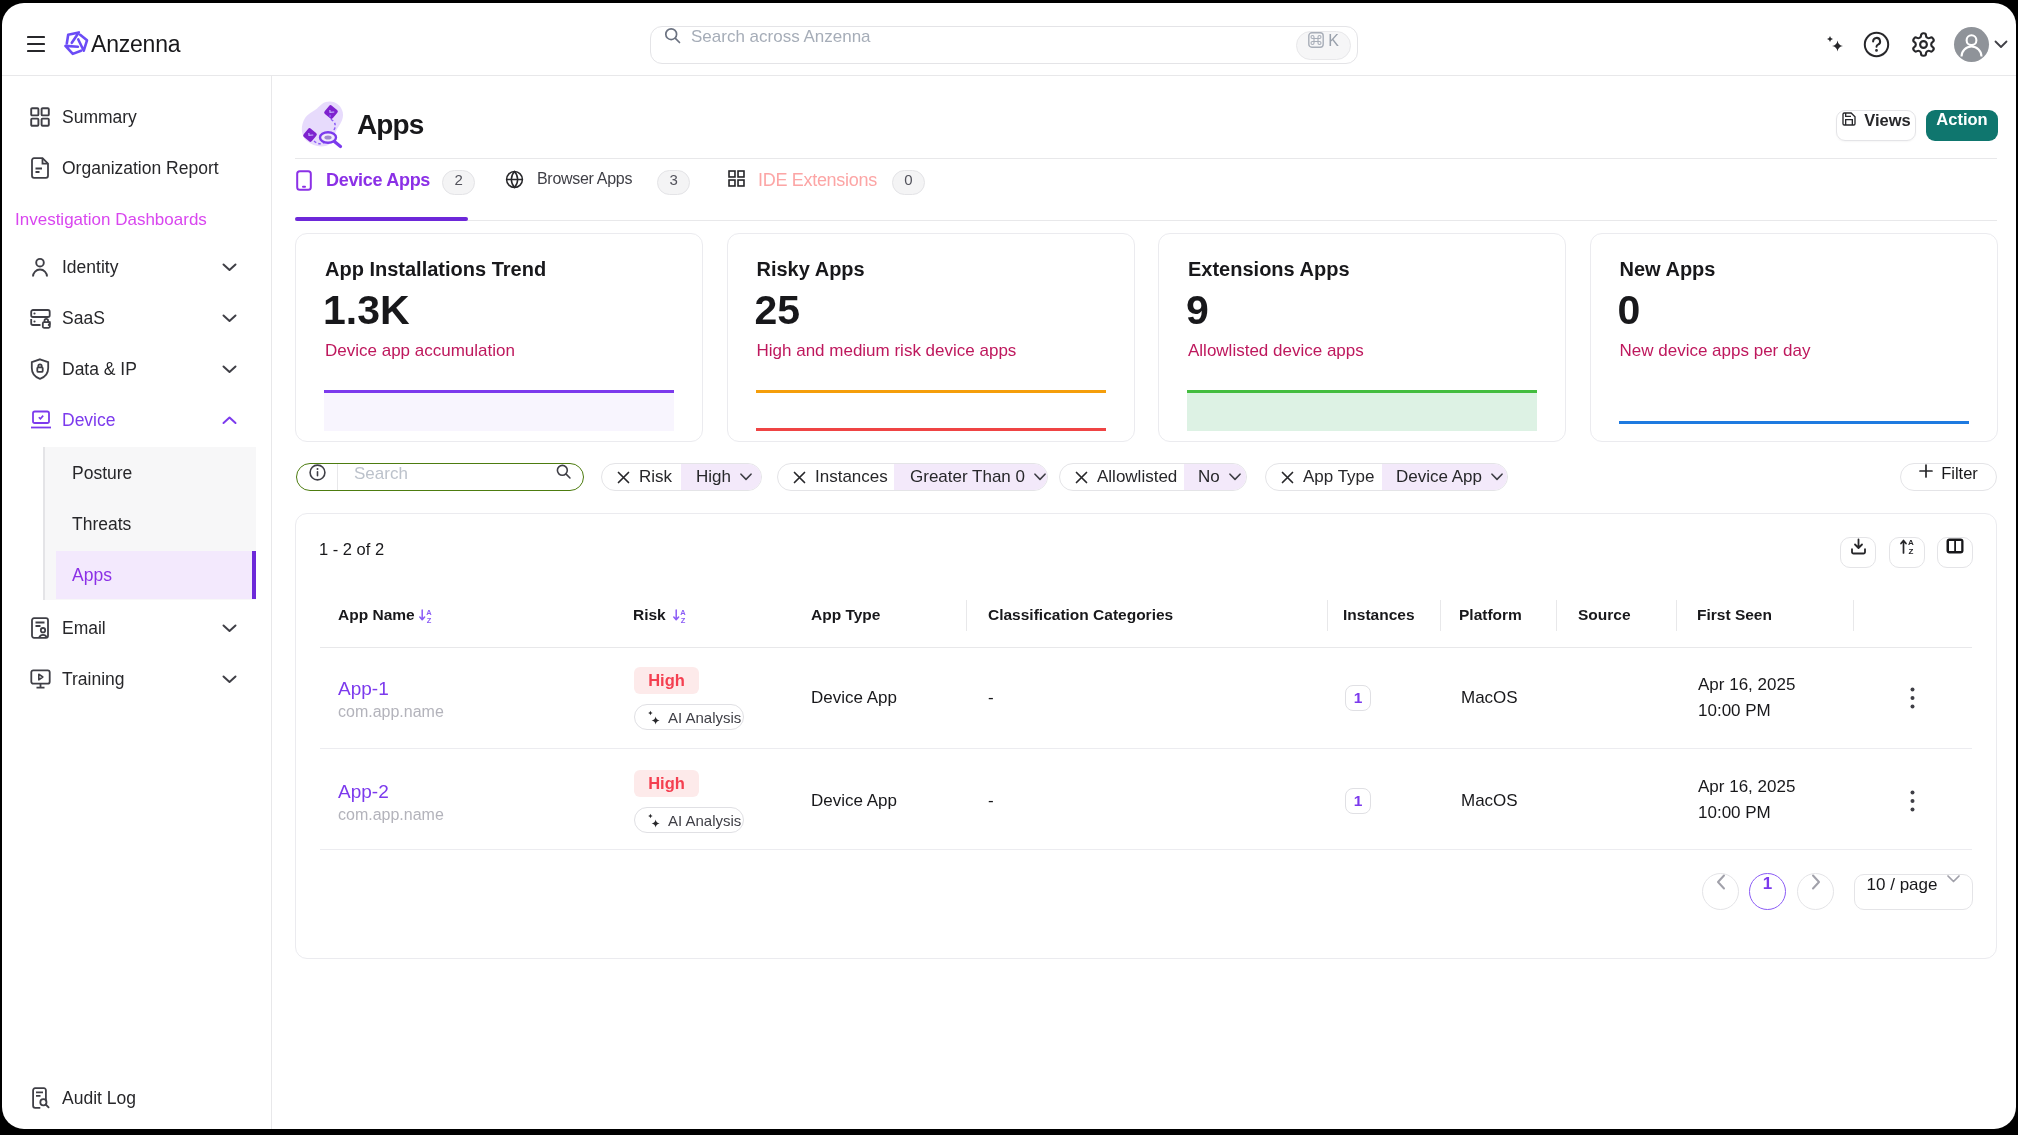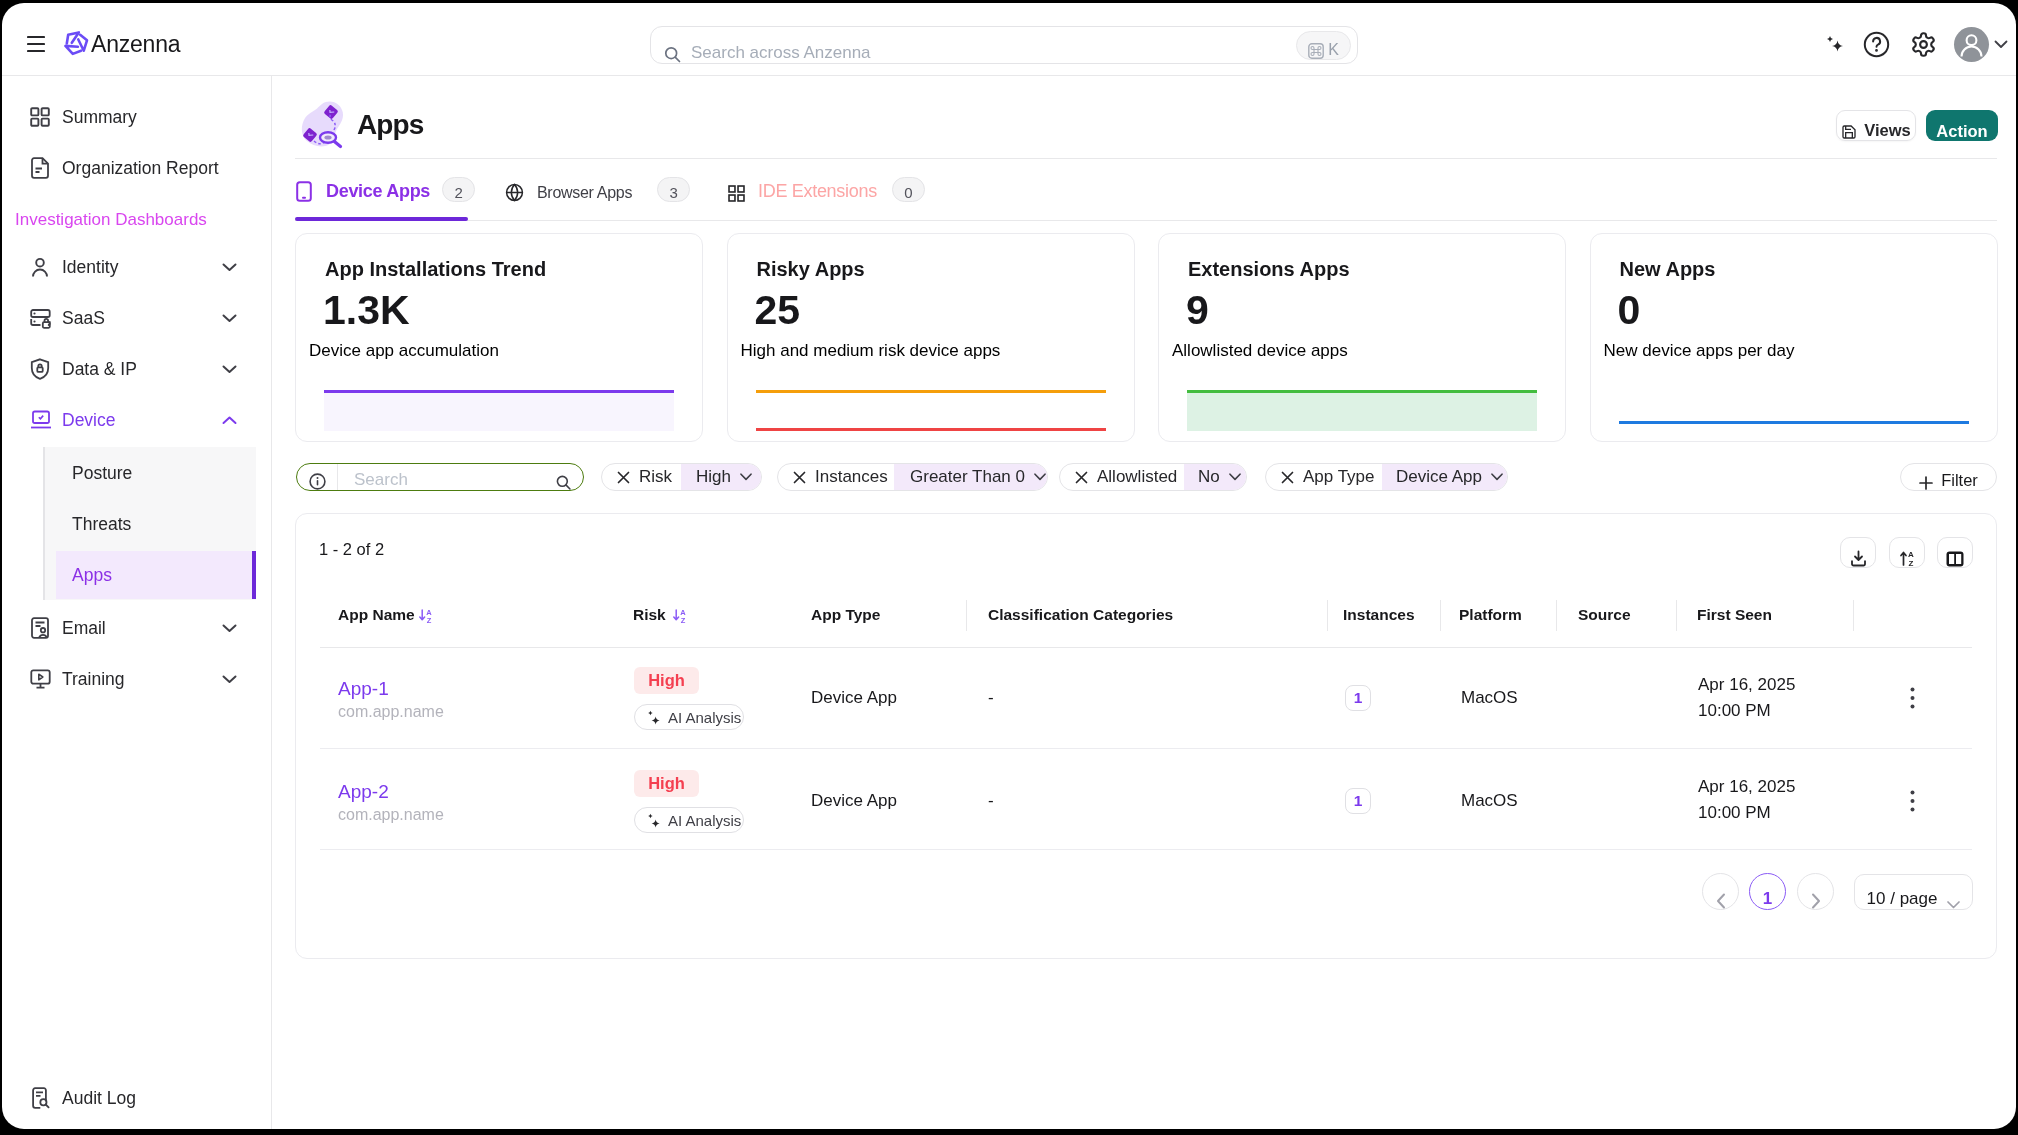--- a/index.html
+++ b/index.html
@@ -1,19 +1,19 @@
 <!DOCTYPE html>
 <html><head>
 <meta charset="utf-8">
 <style>
 html,body{margin:0;padding:0}
 body{width:2018px;height:1135px;background:#000;font-family:"Liberation Sans",sans-serif;position:relative;overflow:hidden;-webkit-font-smoothing:antialiased}
 .a{position:absolute}
 .win{position:absolute;left:2px;top:3px;width:2014px;height:1126px;background:#fff;border-radius:22px}
-.flex{display:flex;align-items:flex-end}
+.flex{display:flex;align-items:flex-start}
 .ink{color:#18181b}
 svg{display:block}
 </style>
 </head>
 <body>
 <div class="win"></div>
 
 <div class="a" style="left:2px;top:75px;width:2014px;height:1px;background:#e8e8ea"></div>
 <div class="a" style="left:27px;top:35px">
   <svg width="18" height="18" viewBox="0 0 18 18">
@@ -256,21 +256,21 @@
       <rect x="1.2" y="11.8" width="7" height="7"></rect>
       <rect x="11.8" y="11.8" width="7" height="7"></rect>
     </svg>
   <span style="margin-left:13px;font-size:18px;letter-spacing:-0.3px;color:#fca5a5">IDE Extensions</span>
   <span class="flex" style="margin-left:15px;width:33px;height:25px;background:#f4f4f5;border:1px solid #e4e4e7;border-radius:13px;box-sizing:border-box;justify-content:center;font-size:15px;color:#52525b">0</span>
 </div>
 
 <style>
 .card{position:absolute;top:233px;width:408px;height:209px;border:1px solid #ebebef;border-radius:12px;box-sizing:border-box;background:#fff}
 .card .h{position:absolute;left:29px;top:57px;transform:translateY(-100%);font-size:20px;font-weight:700;color:#18181b;white-space:nowrap}
-.card .s{position:absolute;left:13px;top:108px;font-size:17px;color:#000000;white-space:nowrap}
+.card .s{position:absolute;left:29px;top:108px;font-size:17px;color:#be185d;white-space:nowrap}
 .card .h2x{position:absolute;left:28px;width:350px}
 </style>
 <div class="card" style="left:295px">
   <div class="h" style="top:24px;transform:none">App Installations Trend</div>
   <div style="position:absolute;left:27px;top:53px;font-size:41px;font-weight:700;color:#18181b">1.3K</div>
   <div class="s" style="top:107px">Device app accumulation</div>
   <div class="h2x" style="top:156px;height:2.5px;background:#7c3aed"></div>
   <div class="h2x" style="top:159px;height:38px;background:rgba(124,58,237,0.05)"></div>
 </div>
 <div class="card" style="left:726.5px">

